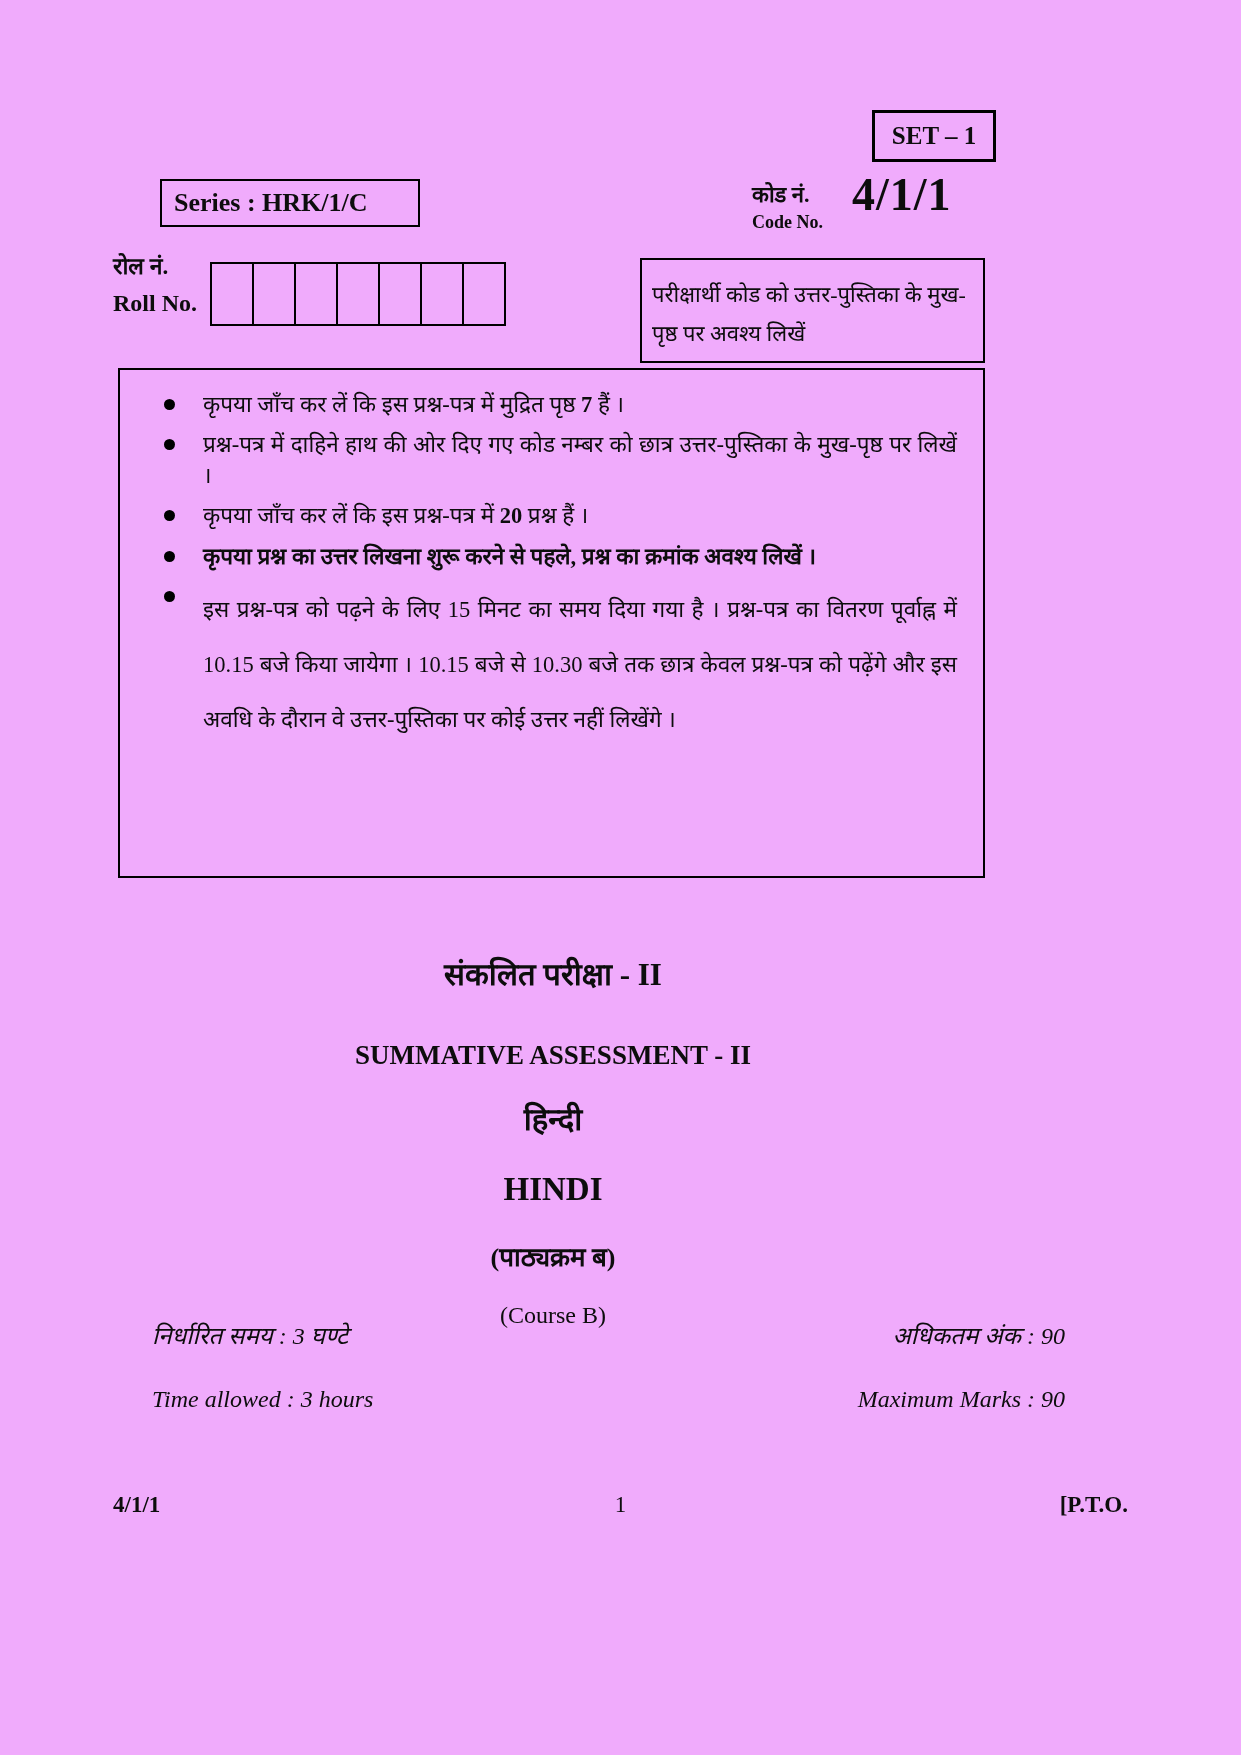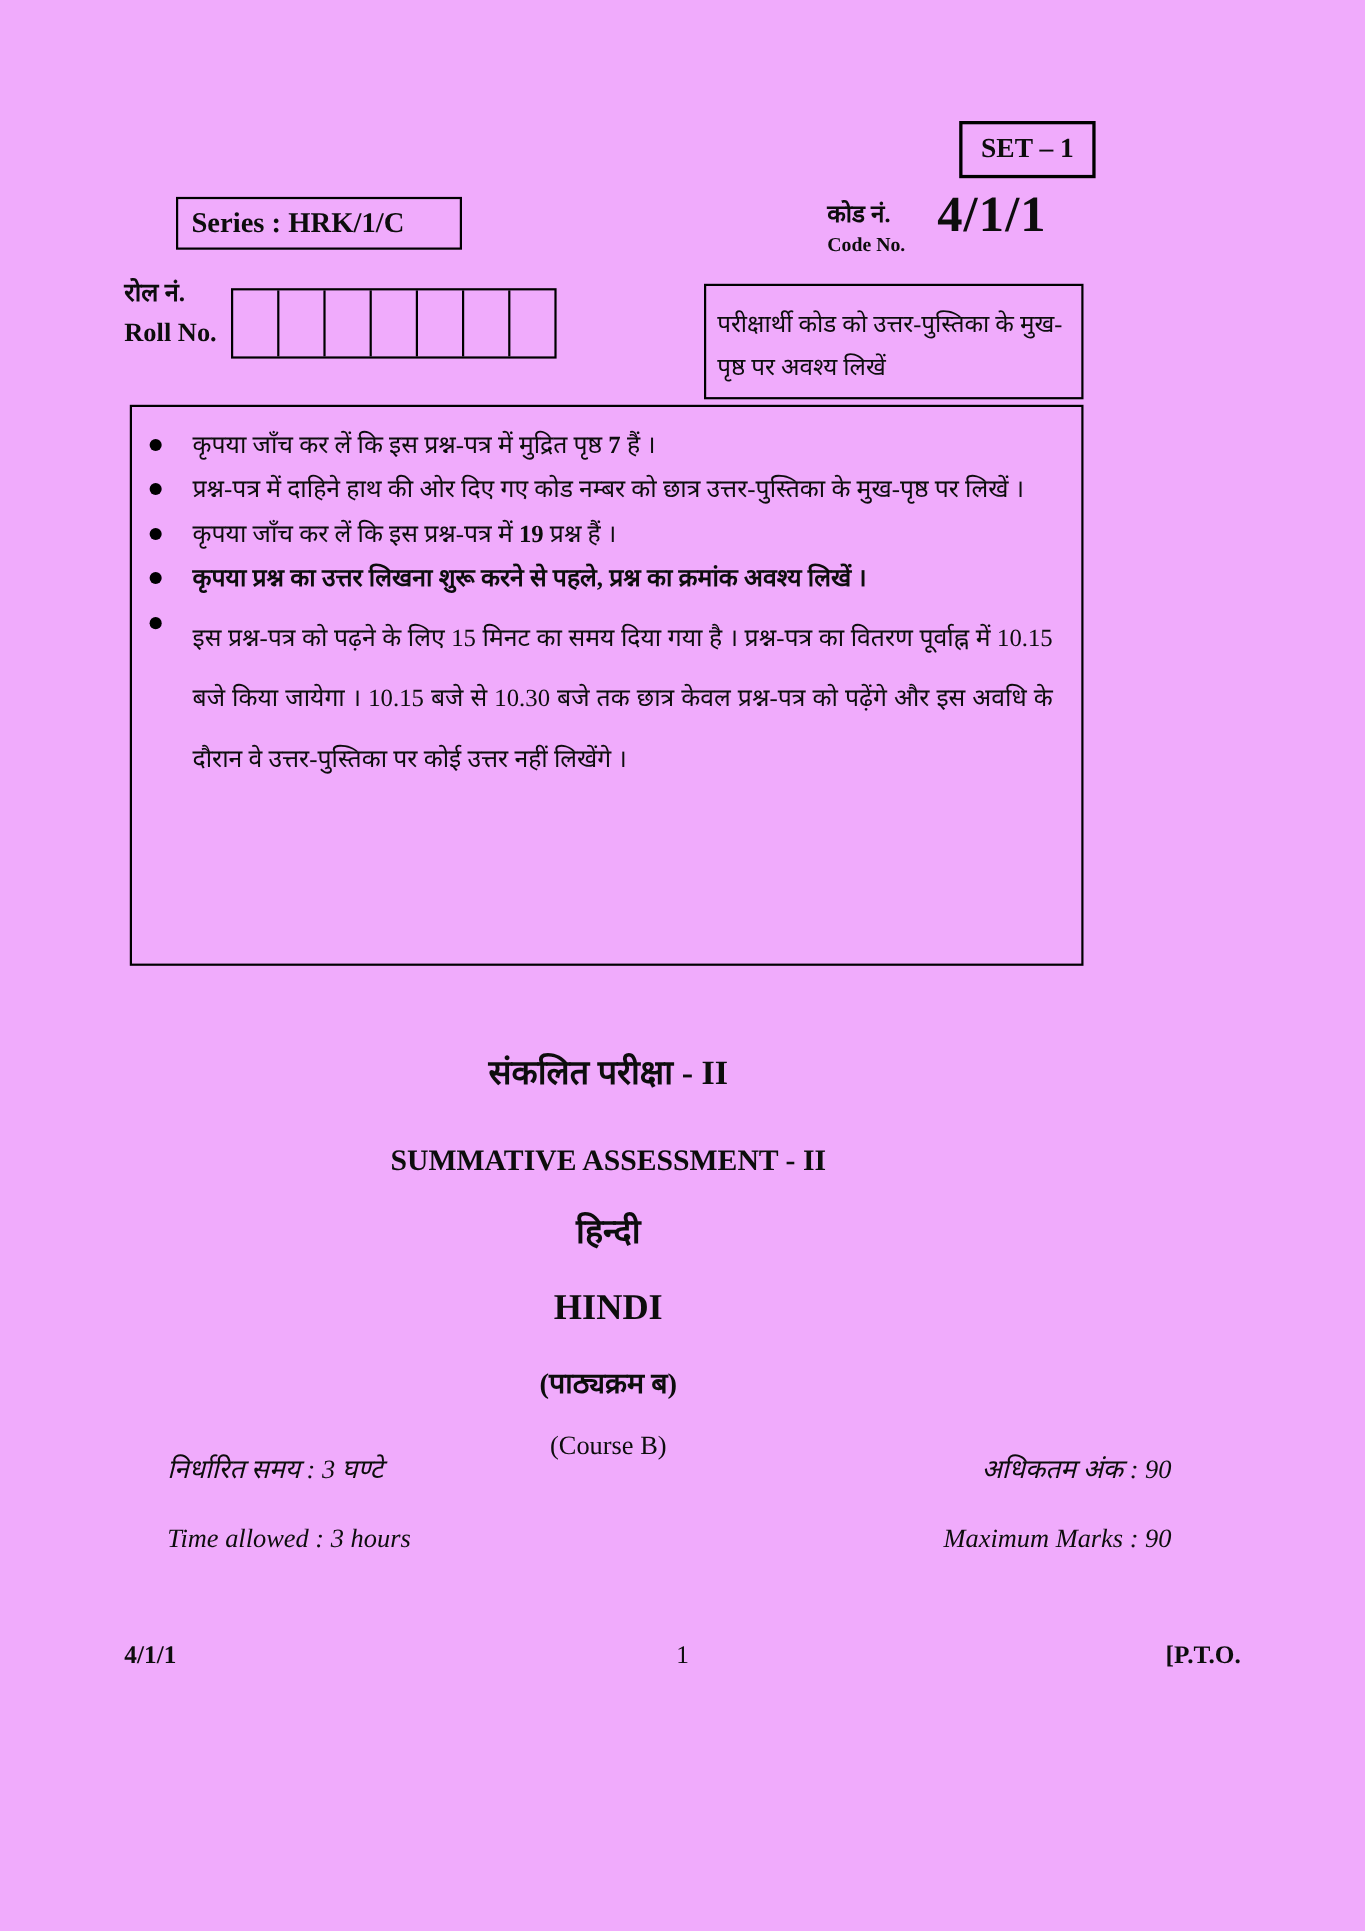--- a/index.html
+++ b/index.html
@@ -57,21 +57,21 @@
     font-size:22px;line-height:1.75;
     box-sizing:border-box;
   }
   .note-box span{display:block;}
 
   
   .instr-box{
     left:118px;top:368px;width:867px;height:510px;
     border:2px solid #000;
     box-sizing:border-box;
-    padding:14px 26px 0 12px;
+    padding:14px 26px 0 40px;
   }
   .bullet-row{display:flex;margin-top:10px;font-size:22.5px;line-height:1.35;}
   .bullet-row:first-child{margin-top:6px;}
   .dot{
     flex:0 0 11px;width:11px;height:11px;border-radius:50%;
     background:#000;margin:9px 0 0 4px;
   }
   .bullet-text{padding-left:28px;text-align:justify;}
   .bullet-text b{font-weight:bold;}
   .bullet-row.long .bullet-text{line-height:2.45;}
@@ -144,21 +144,21 @@
       <span class="bullet-text"><span>कृपया जाँच कर लें कि इस प्रश्न-पत्र में मुद्रित पृष्ठ </span><b>7</b><span> हैं ।</span></span>
     </div>
 
     <div class="bullet-row">
       <span class="dot"></span>
       <span class="bullet-text"><span>प्रश्न-पत्र में दाहिने हाथ की ओर दिए गए कोड नम्बर को छात्र उत्तर-पुस्तिका के मुख-पृष्ठ पर लिखें ।</span><b></b><span></span></span>
     </div>
 
     <div class="bullet-row">
       <span class="dot"></span>
-      <span class="bullet-text"><span>कृपया जाँच कर लें कि इस प्रश्न-पत्र में </span><b>19</b><span> प्रश्न हैं ।</span></span>
+      <span class="bullet-text"><span>कृपया जाँच कर लें कि इस प्रश्न-पत्र में </span><b>20</b><span> प्रश्न हैं ।</span></span>
     </div>
 
     <div class="bullet-row">
       <span class="dot"></span>
       <span class="bullet-text"><span></span><b>कृपया प्रश्न का उत्तर लिखना शुरू करने से पहले, प्रश्न का क्रमांक अवश्य लिखें ।</b><span></span></span>
     </div>
 
     <div class="bullet-row long">
       <span class="dot"></span>
       <span class="bullet-text"><span>इस प्रश्न-पत्र को पढ़ने के लिए 15 मिनट का समय दिया गया है । प्रश्न-पत्र का वितरण पूर्वाह्न में 10.15 बजे किया जायेगा । 10.15 बजे से 10.30 बजे तक छात्र केवल प्रश्न-पत्र को पढ़ेंगे और इस अवधि के दौरान वे उत्तर-पुस्तिका पर कोई उत्तर नहीं लिखेंगे ।</span><b></b><span></span></span>

